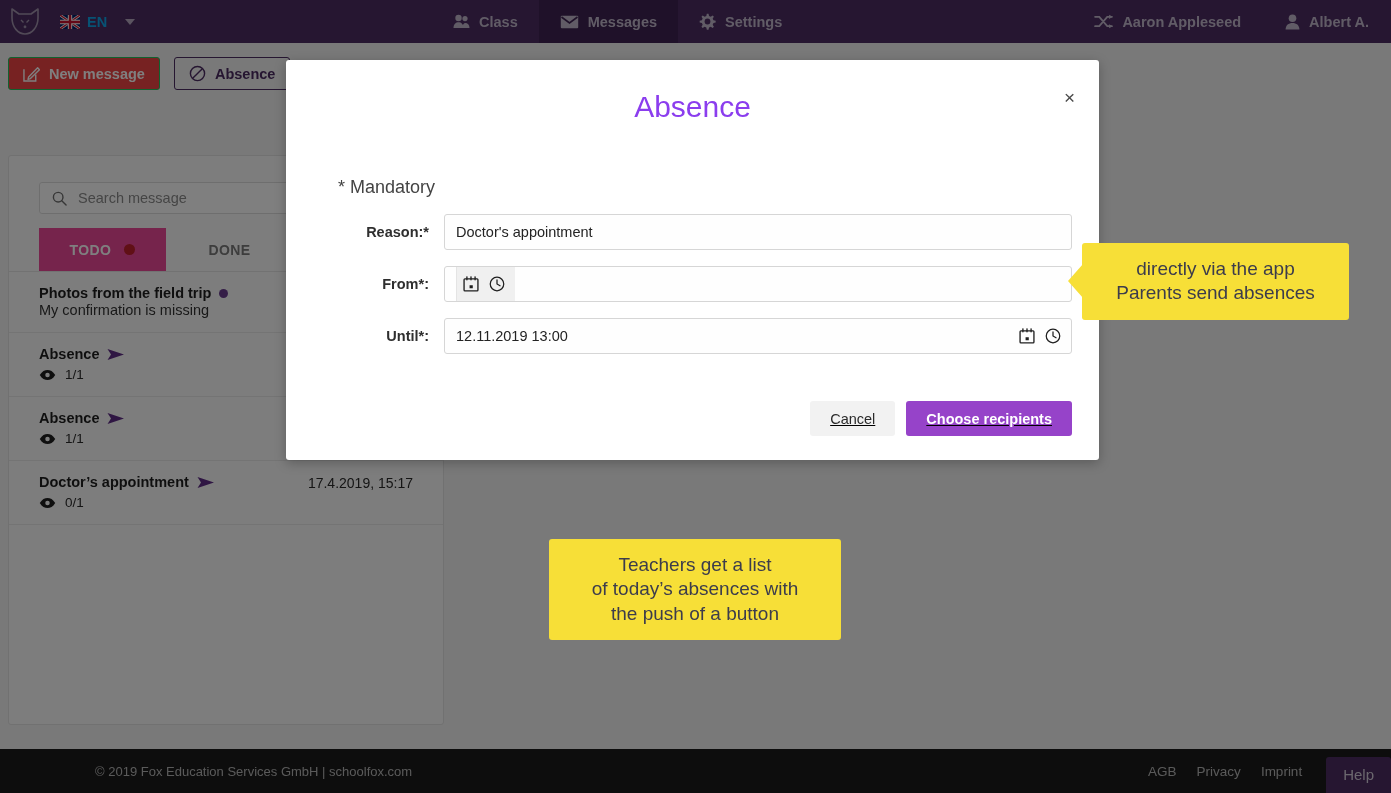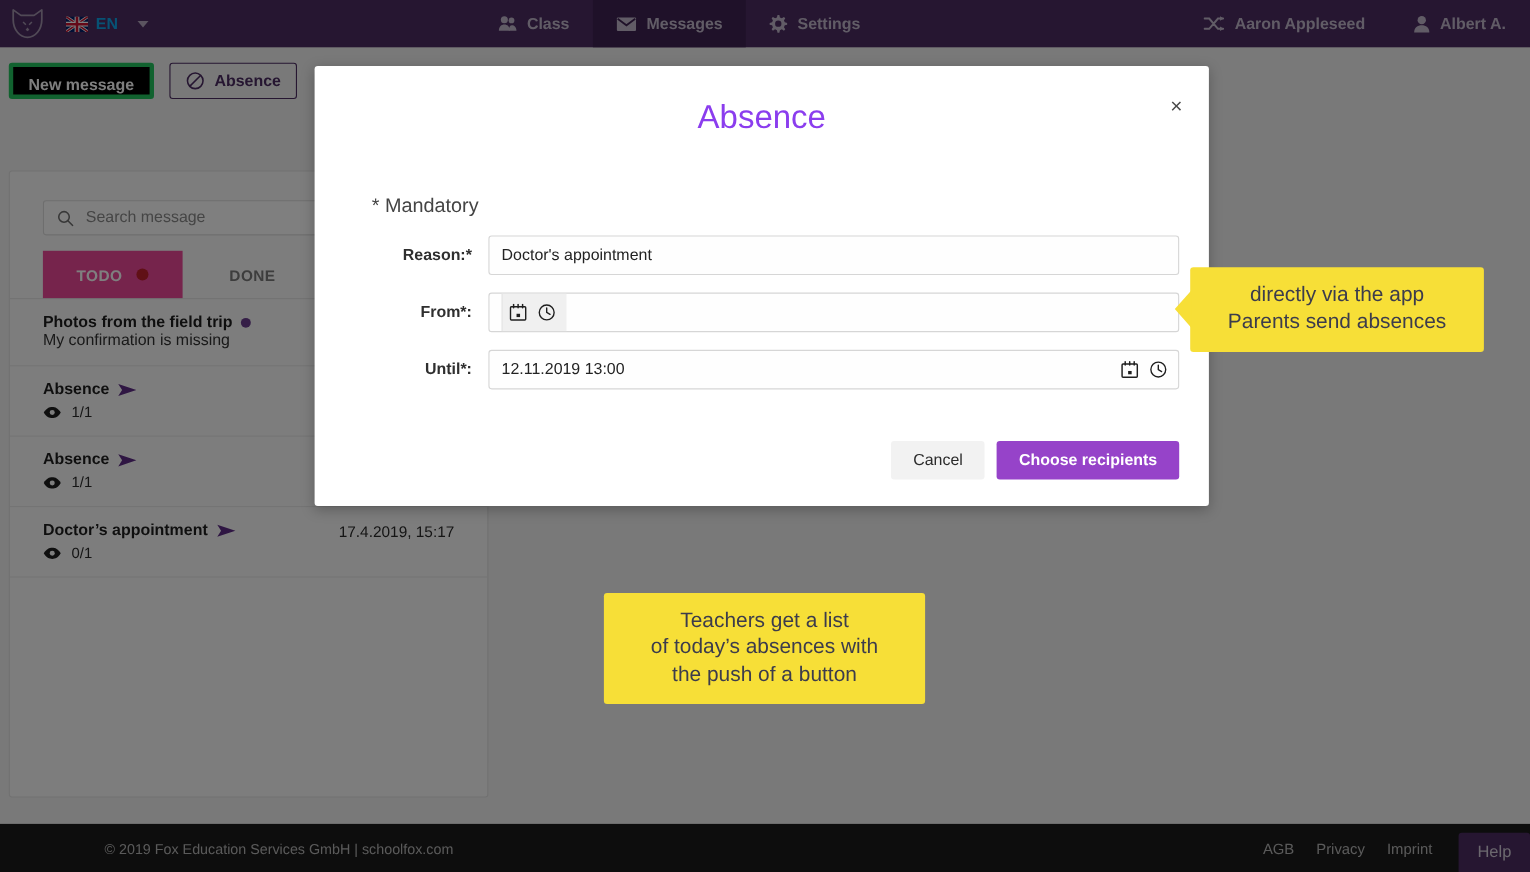--- a/index.html
+++ b/index.html
@@ -112,24 +112,23 @@
     gap: 9px;
     height: 33px;
     padding: 0 14px;
     border-radius: 3px;
     font-size: 14.5px;
     font-weight: 600;
     cursor: pointer;
     white-space: nowrap;
   }
   .btn-primary {
-    background: #000000;
+    background: #ef4444;
     color: #ffffff;
-    border: 4px solid #22c55e;
-    flex-direction: column;
+    border: 1px solid #22c55e;
   }
   .btn-outline {
     background: transparent;
     color: #4c2c63;
     border: 1px solid #4c2c63;
   }
 
   
   .sidebar {
     position: absolute;
@@ -355,20 +354,21 @@
     background: transparent;
     border-left: none;
   }
 
   .modal-actions {
     position: absolute;
     right: 27px;
     bottom: 24px;
     display: flex;
     gap: 11px;
+    text-decoration: underline;
   }
   .mbtn {
     height: 35px;
     padding: 0 20px;
     border-radius: 3px;
     font-size: 14.5px;
     display: flex;
     align-items: center;
     cursor: pointer;
     border: none;

